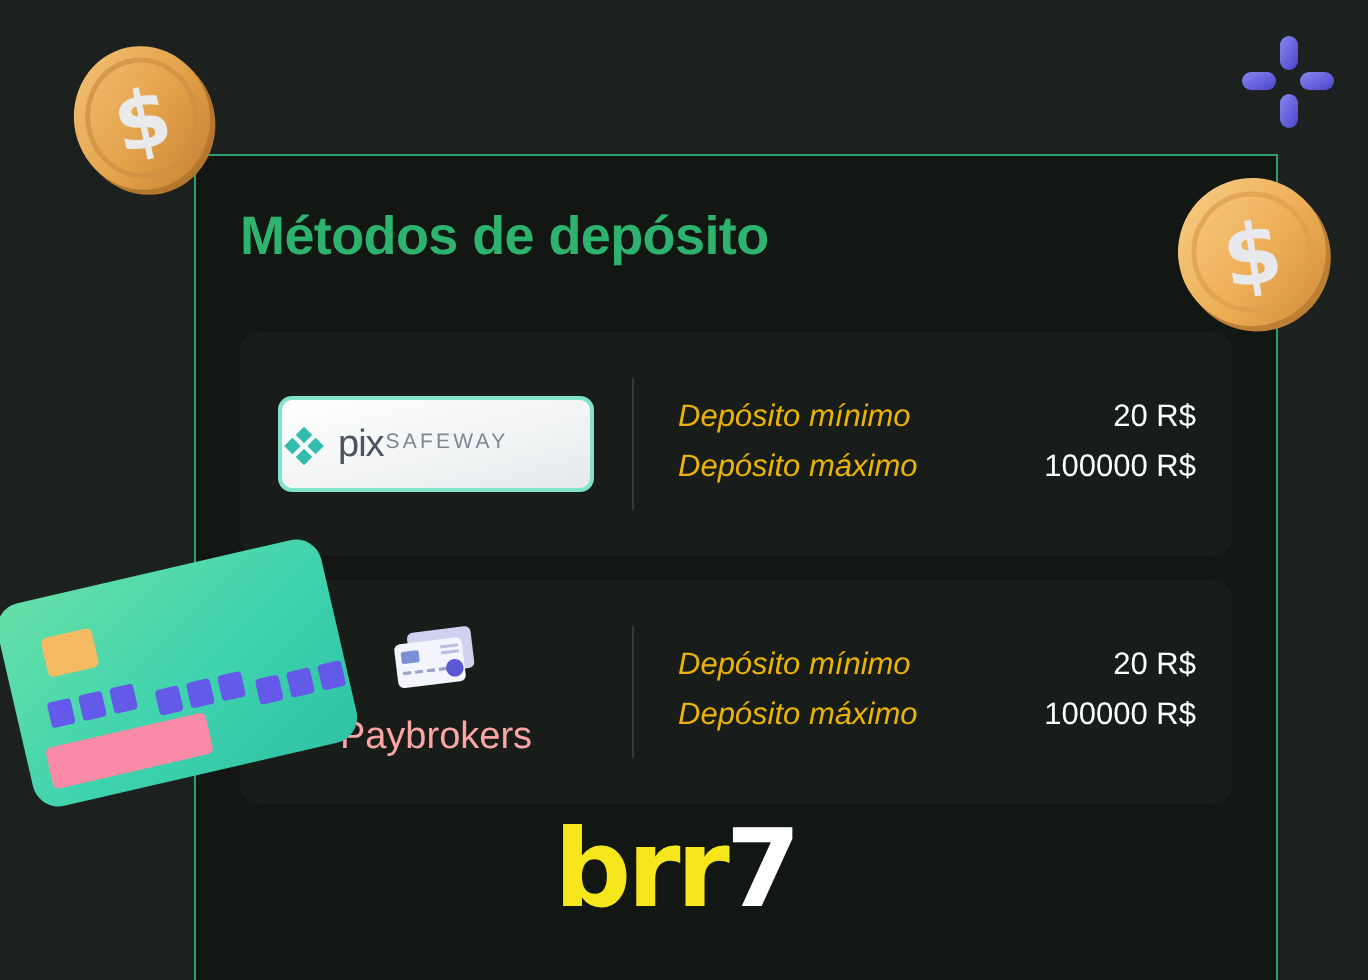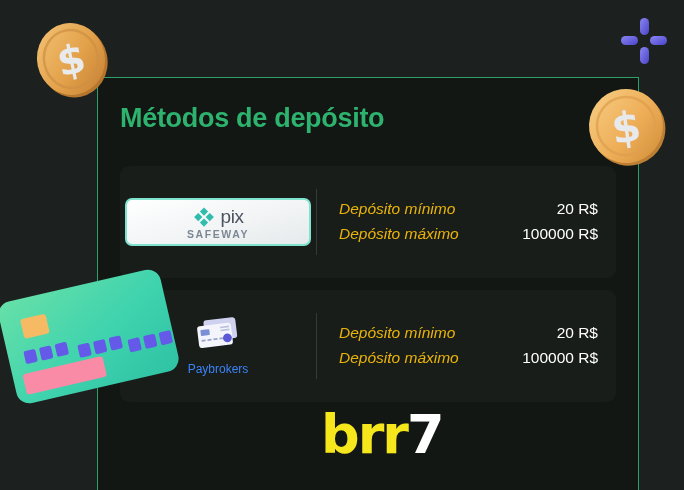--- a/index.html
+++ b/index.html
@@ -81,63 +81,63 @@
     display:flex;
     justify-content:space-between;
     align-items:baseline;
     line-height:1.58;
   }
   .limit-label { color:#eab308; font-size:15.5px;font-style:italic; }
   .limit-value { color:#ffffff; font-size:15.5px; font-weight:normal; }
 
   
   #pix-logo-chip {
-    width:186px; height:48px;
+    width:158px; height:48px;
     background:linear-gradient(165deg,#ffffff 0%,#f2f4f5 55%,#e6eaec 100%);
     border:2px solid #7fe3cd;
     border-radius:7px;
     display:flex;
-    flex-direction:column;
+    flex-direction:row;
     align-items:center;
-    justify-content:center;
+    justify-content:flex-start;
     gap:1px;
   }
   #pix-mark-row { display:flex; align-items:center; gap:6px; margin-top:2px; }
   #pix-wordmark {
     font-size:19px; color:#4a5560; font-weight:400;
     letter-spacing:-0.5px; line-height:1;
   }
   #pix-safeway {
-    font-size:10.5px; font-weight:bold; color:#7c8894;
+    font-size:10.5px; font-weight:normal; color:#7c8894;
     letter-spacing:1.6px; line-height:1;
   }
 
   
   #paybrokers-icon { width:54px; height:38px; position:relative; }
-  #paybrokers-label { color:#3b82f6; font-size:12px; }
+  #paybrokers-label { color:#fca5a5; font-size:19px; }
 
   
   .deco { position:absolute; pointer-events:none; }
 
   #coin-top-left { left:30px; top:16px; width:82px; height:86px; z-index:5; }
   #coin-right    { left:583px; top:82px; width:86px; height:88px; z-index:5; }
   #cross-top-right { left:620px; top:16px; width:48px; height:50px; z-index:5; }
   #credit-card-deco { left:-2px; top:262px; width:186px; height:152px; z-index:5; }
 
   #brr-watermark {
     position:absolute;
     left:277px; top:408px;
     font-size:54px;
     font-weight:bold;
     letter-spacing:-2px;
     line-height:1;
     z-index:6;
     font-family:"DejaVu Sans", sans-serif;
   }
-  #brr-text { color:#f5e71c;margin-left:44px; }
+  #brr-text { color:#f5e71c; }
   #brr-seven { color:#ffffff; }
 </style>
 </head>
 <body>
 
 <div id="deposit-panel">
   <div id="panel-inner">
 
     <h1 id="page-title">Métodos de depósito</h1>
 

